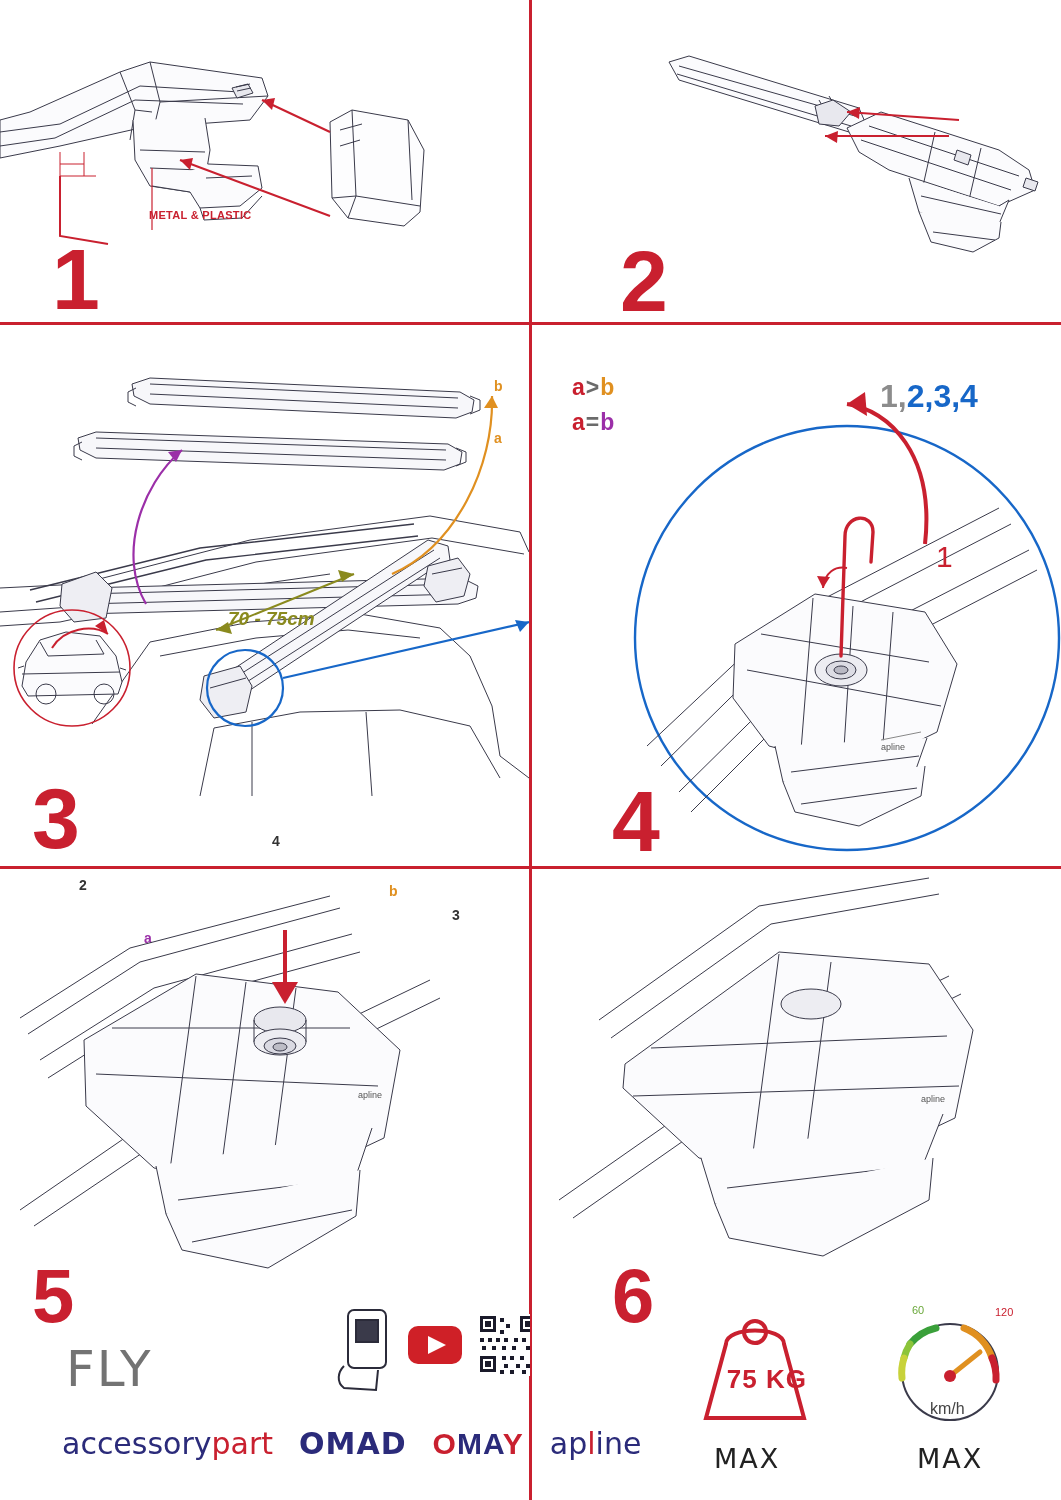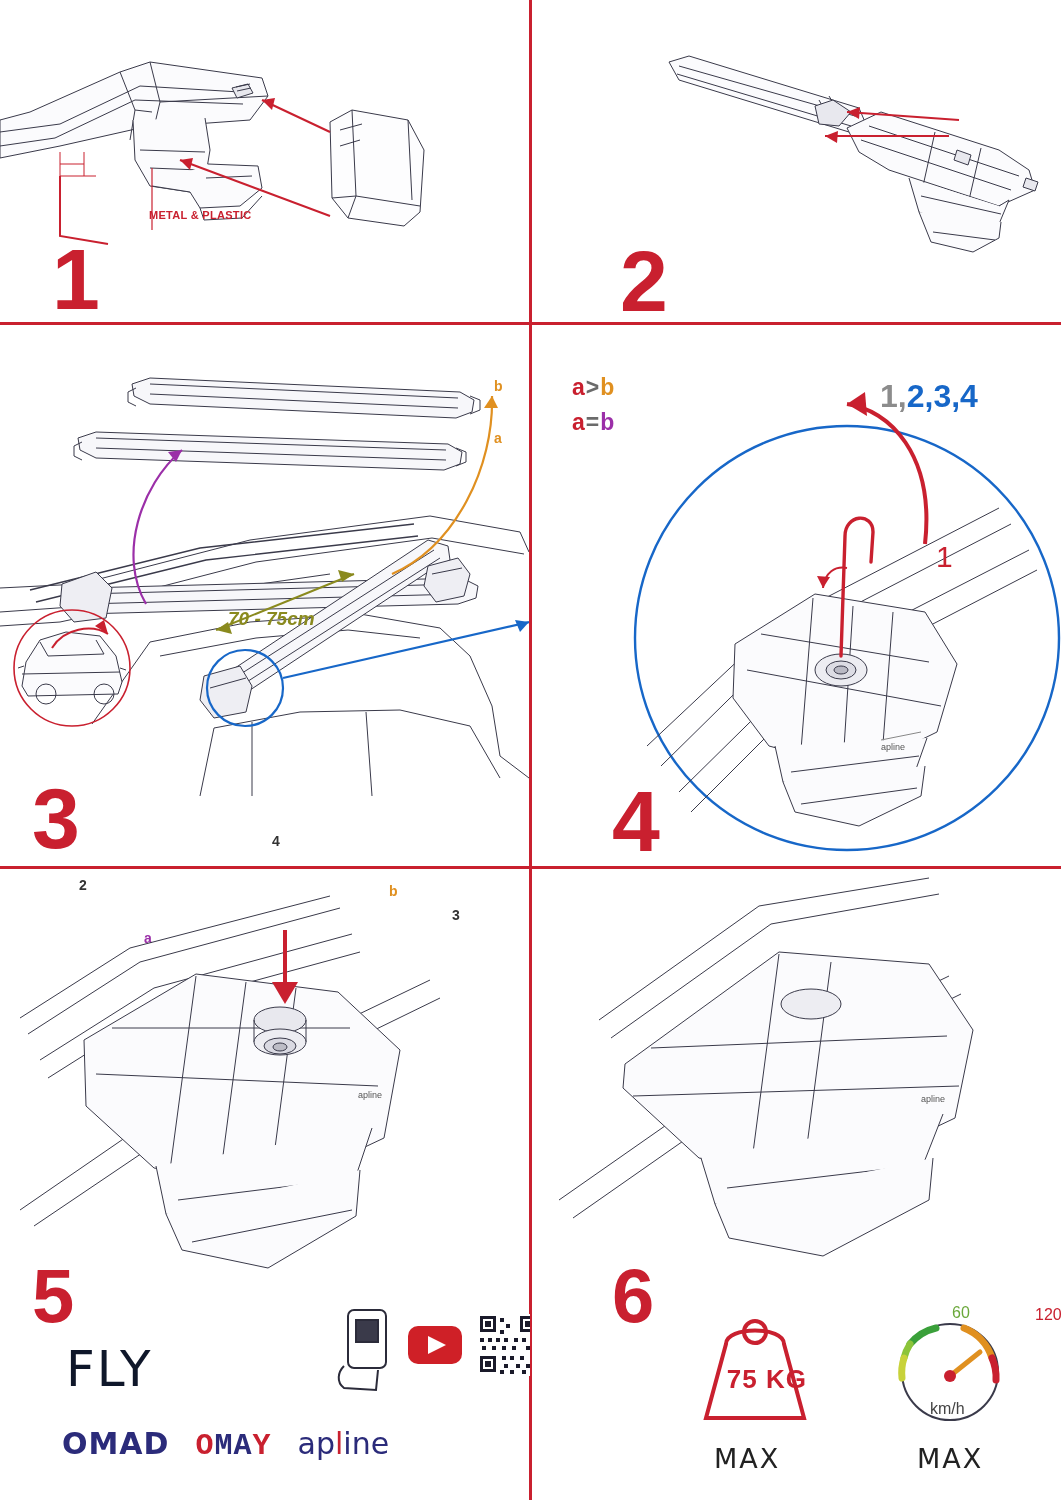--- a/index.html
+++ b/index.html
@@ -20,33 +20,33 @@
   .num1234{position:absolute;font-size:32px;font-weight:700;letter-spacing:0;}
   .n-grey{color:#8c8c8c;}
   .n-blue{color:#1767c8;}
   .dim-text{position:absolute;color:#8a8a1e;font-size:19px;font-weight:700;font-style:italic;}
   .tag{position:absolute;font-size:14px;font-weight:700;}
   .tag-blue{color:#1767c8;}
   .tag-dark{color:#333;}
   .tag-purple{color:#9b2fa8;}
   .tag-orange{color:#e09020;}
   .tag-red{color:#c9202f;}
-  .brand-fly{position:absolute;font-size:50px;font-weight:400;color:#0f172a;letter-spacing:2px;font-family:"DejaVu Sans",sans-serif;}
+  .brand-fly{position:absolute;font-size:50px;font-weight:400;color:#737373;letter-spacing:2px;font-family:"DejaVu Sans",sans-serif;}
   .brand-row{position:absolute;display:flex;align-items:baseline;gap:26px;}
   .b-acc{font-size:30px;color:#2b2b7a;font-family:"DejaVu Sans",sans-serif;}
   .b-acc .part{color:#c9202f;}
   .b-omad{font-size:30px;color:#2b2b7a;font-weight:700;letter-spacing:1px;font-family:"DejaVu Sans",sans-serif;}
-  .b-omay{font-size:30px;font-weight:700;color:#c9202f;letter-spacing:1px;font-family:Liberation Mono, monospace;}
+  .b-omay{font-size:30px;font-weight:700;color:#c9202f;letter-spacing:1px;font-family:Liberation Sans, sans-serif;}
   .b-omay .mid{color:#2b2b7a;}
   .b-apline{font-size:30px;color:#2b2b7a;font-family:"DejaVu Sans",sans-serif;}
   .b-apline .l{color:#c9202f;}
   .maxlabel{position:absolute;font-size:27px;letter-spacing:2px;color:#222;font-family:"DejaVu Sans",sans-serif;}
   .kgtext{position:absolute;font-size:26px;font-weight:700;color:#c9202f;letter-spacing:1px;}
   .kmh{position:absolute;font-size:16px;color:#444;}
-  .gauge-num{position:absolute;font-size:16px;margin-left:40px;}
+  .gauge-num{position:absolute;font-size:11px;}
   .apline-mark{font-size:9px;fill:#555;}
 </style>
 </head>
 <body>
 
 <div class="page">
 
   <div class="divider" style="top:322px;"></div>
   <div class="divider" style="top:866px;"></div>
   <div class="vdivider" style="top:0;left:529px;height:322px;"></div>
@@ -291,20 +291,21 @@
       </g>
       <text x="358" y="228" class="apline-mark" font-family="Liberation Sans, sans-serif">apline</text>
       <path d="M285 60 L285 124" stroke="#c9202f" stroke-width="4" fill="none"></path>
       <polygon points="285,134 272,112 298,112" fill="#c9202f"></polygon>
     </svg>
   </div>
   <div class="step-num" style="left:32px;top:1258px;font-size:76px;">5</div>
 
   <div class="brand-fly" style="left:66px;top:1340px;">FLY</div>
   <div class="brand-row" style="left:62px;top:1426px;">
+    <span class="b-acc"><span>accessory</span><span class="part">part</span></span>
     <span class="b-omad">OMAD</span>
     <span class="b-omay"><span>O</span><span class="mid">MA</span><span>Y</span></span>
     <span class="b-apline"><span>ap</span><span class="l">l</span><span>ine</span></span>
   </div>
 
   <div class="svgwrap" style="left:330px;top:1306px;width:200px;height:90px;">
     <svg width="200" height="90" viewBox="0 0 200 90">
 
       <g fill="none" stroke="#2b2b3a" stroke-width="2">
         <rect x="18" y="4" width="38" height="58" rx="6" fill="#fff"></rect>

